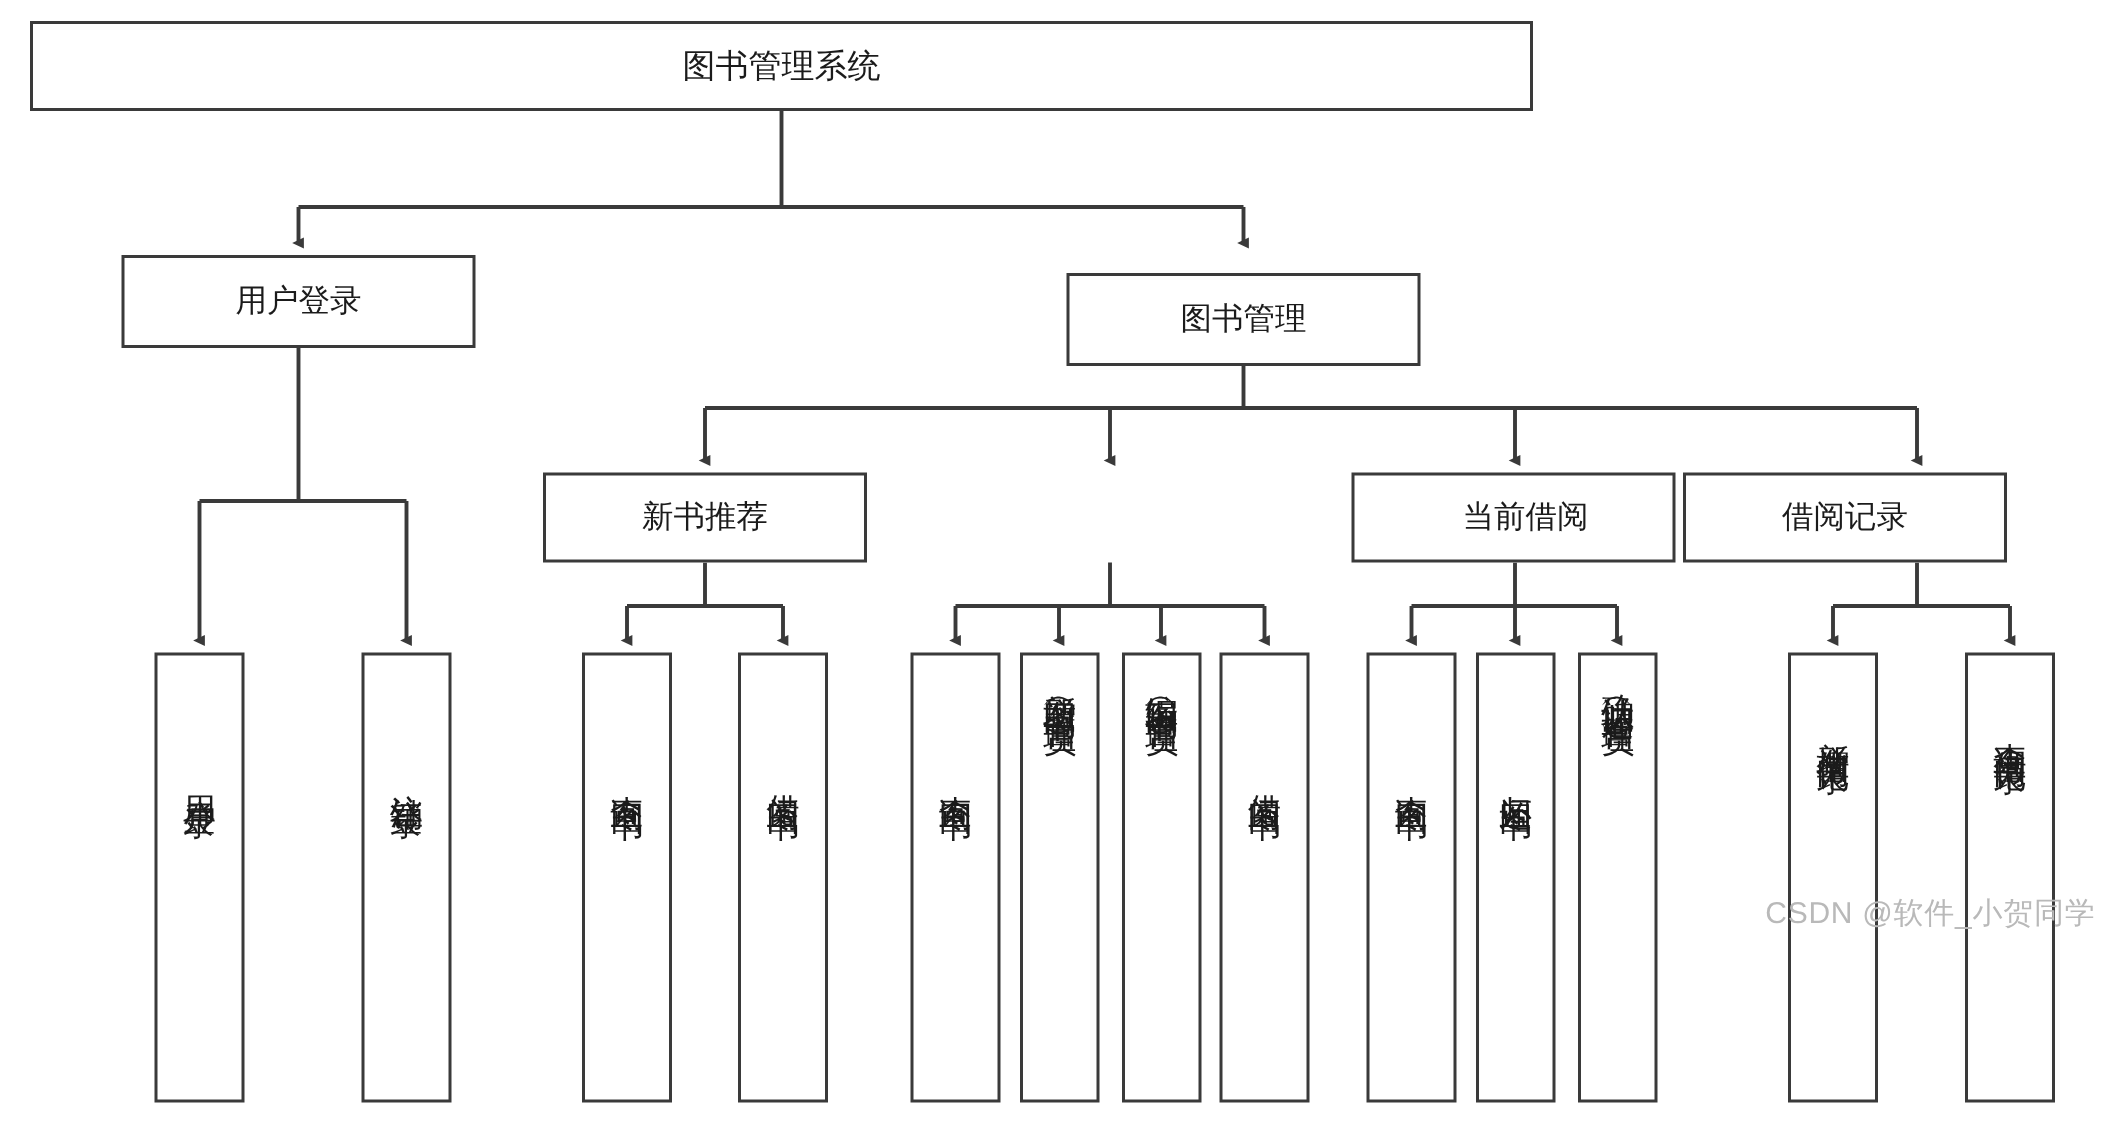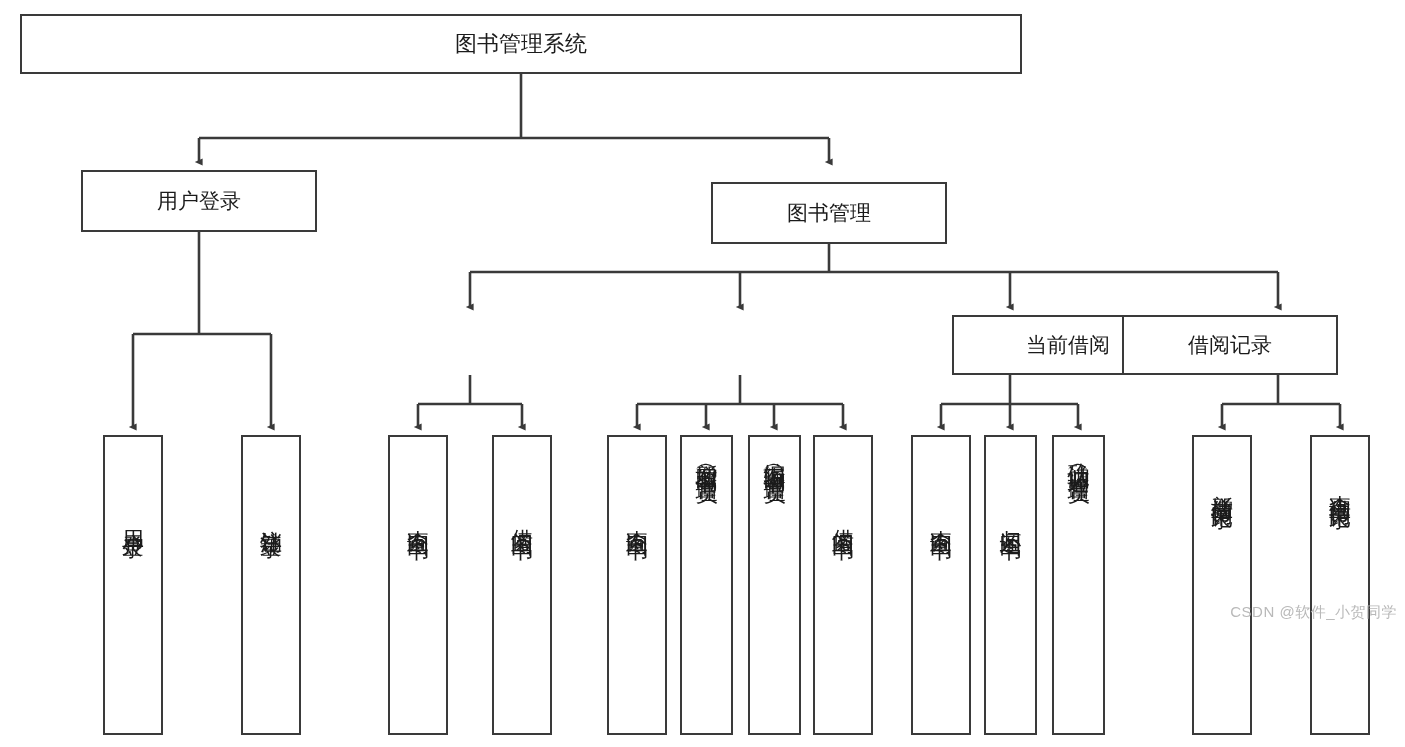--- a/index.html
+++ b/index.html
@@ -58,21 +58,21 @@
     text-orientation: upright;
     font-size: 22px;
     letter-spacing: 3px;
     line-height: 1;
     white-space: pre;
   }
   .watermark {
     position: absolute;
     right: 8px;
     bottom: 4px;
-    font-size: 15px;
+    font-size: 20px;
     color: #b9b9b9;
     z-index: 6;
     letter-spacing: 0.5px;
     white-space: nowrap;
   }
 </style>
 </head>
 <body>
 
 <div id="diagram-root">
@@ -131,21 +131,24 @@
     <span class="node-label">图书管理系统</span>
   </div>
 
   <div class="node horizontal" style="left:81px; top:170px; width:236px; height:62px;">
     <span class="node-label">用户登录</span>
   </div>
   <div class="node horizontal" style="left:711px; top:170px; width:236px; height:62px;margin-top:12px;">
     <span class="node-label">图书管理</span>
   </div>
 
-  <div class="node horizontal" style="left:952px; top:315px; width:216px; height:60px;padding-left:16px;">
+  <div class="node horizontal" style="left:362px; top:315px; width:216px; height:60px;">
+    <span class="node-label">新书推荐</span>
+  </div>
+  <div class="node horizontal" style="left:901px; top:315px; width:216px; height:60px;padding-left:16px;">
     <span class="node-label">当前借阅</span>
   </div>
   <div class="node horizontal" style="left:1122px; top:315px; width:216px; height:60px;">
     <span class="node-label">借阅记录</span>
   </div>
 
   <div class="node vertical" style="left:103px; top:435px; width:60px; height:300px; padding-top:75px;">
     <span class="node-label">用户登录</span>
   </div>
   <div class="node vertical" style="left:241px; top:435px; width:60px; height:300px; padding-top:75px;">

